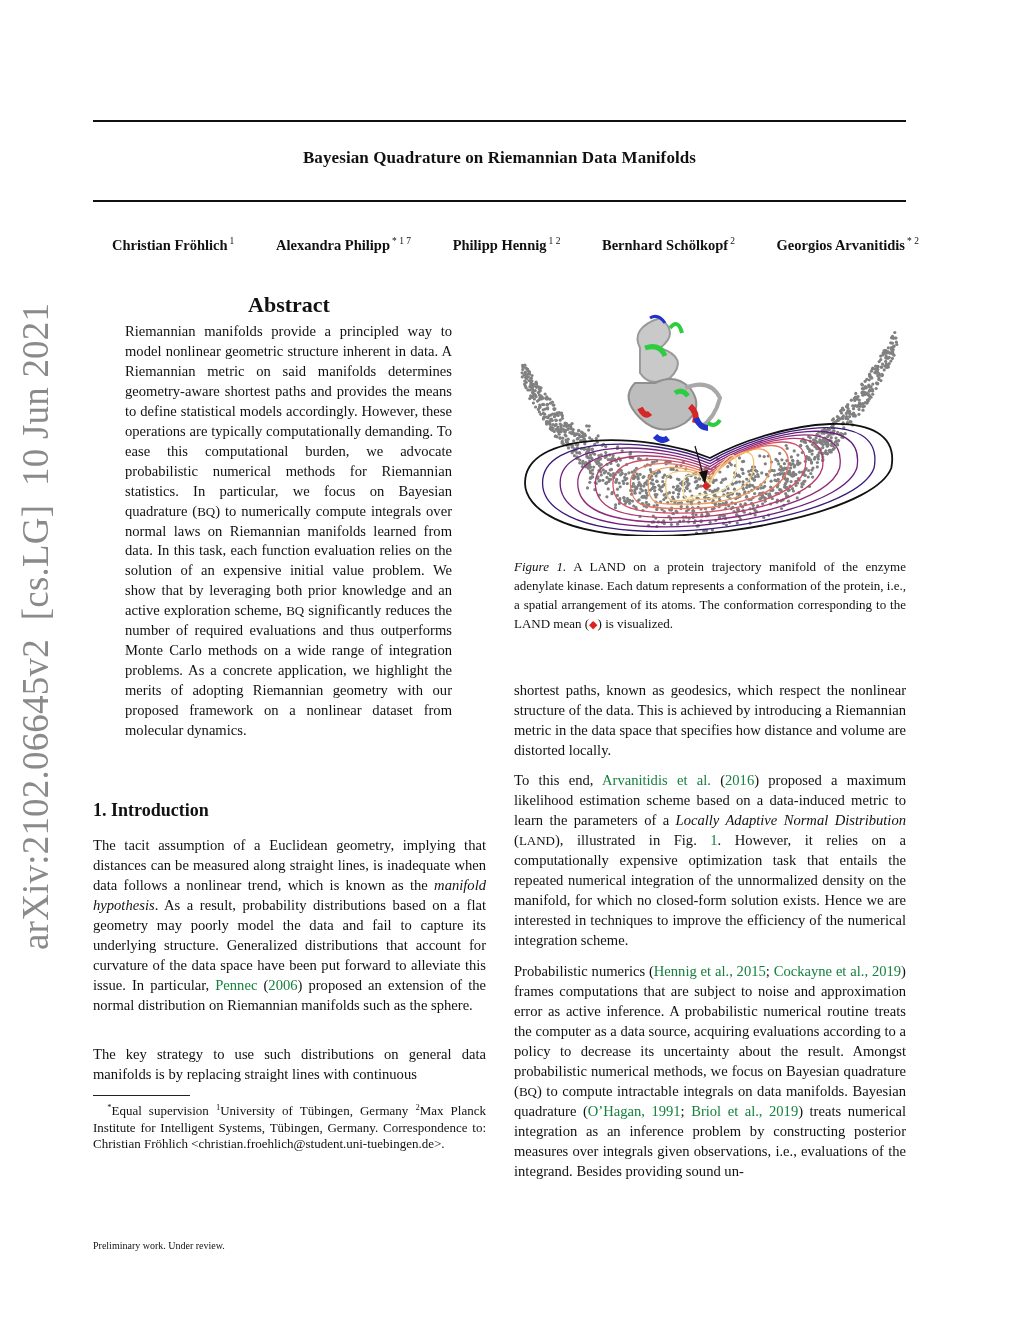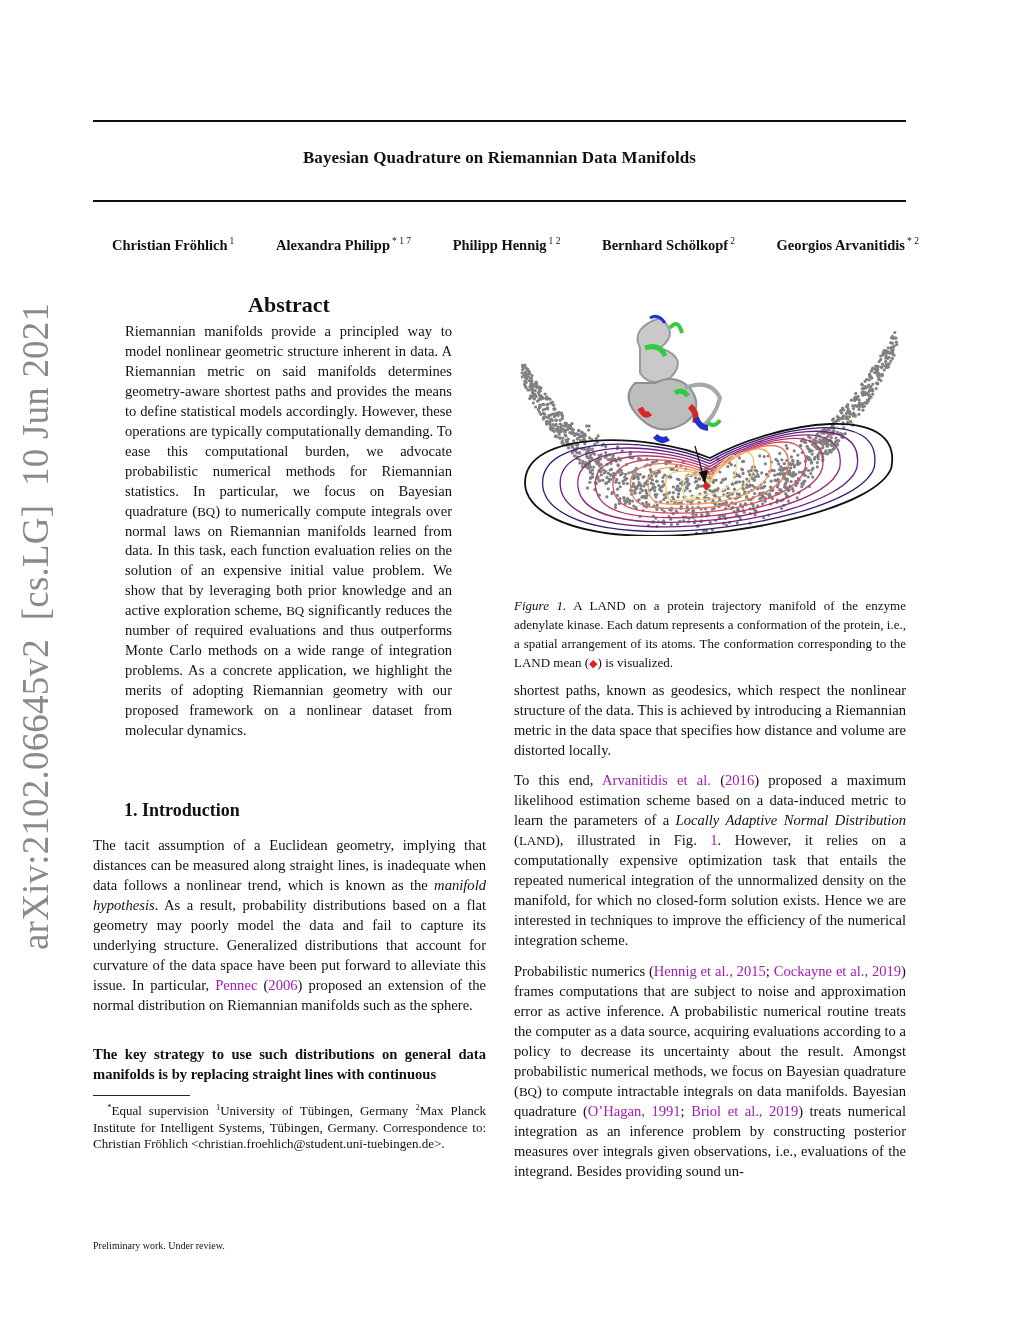--- a/index.html
+++ b/index.html
@@ -22,35 +22,35 @@
   .authors sup { font-weight: normal; font-size: 9.5px; vertical-align: 6px; margin-left: 2px; }
   .arxiv {
     position: absolute; left: 14px; top: 950px; transform-origin: 0 0; transform: rotate(-90deg);
     font-size: 37px; color: #8a8a8a; white-space: pre; letter-spacing: 0.2px;
   }
   .col { position: absolute; font-size: 14.6px; line-height: 19.95px; }
   .justify { text-align: justify; text-align-last: auto; }
   .abs-heading { position: absolute; top: 292px; left: 125px; width: 328px; text-align: center; font-size: 22px; font-weight: bold; }
   #abstract { top: 322px; left: 125px; width: 327px; }
   .sc { font-variant: small-caps; font-size: 13px; }
-  .sec-heading { position: absolute; top: 800px; left: 93px; font-size: 18px; font-weight: bold; margin-left: 31px; }
+  .sec-heading { position: absolute; top: 800px; left: 93px; font-size: 18px; font-weight: bold; }
   #intro-p1 { top: 836px; left: 93px; width: 393px; }
-  #intro-p2 { top: 1045px; left: 93px; width: 393px; font-weight: bold; }
+  #intro-p2 { top: 1045px; left: 93px; width: 393px; }
   .fn-rule { position: absolute; top: 1095px; left: 93px; width: 97px; height: 1px; background: #222; }
   #footnote { top: 1099px; left: 93px; width: 393px; font-size: 13px; line-height: 16.6px; font-family: Liberation Serif, serif; }
   #footnote sup { font-size: 8.5px; vertical-align: 5px; }
   #prelim { top: 1238px; left: 93px; font-size: 10px; line-height: 16px; }
   .figure { position: absolute; top: 288px; left: 510px; width: 400px; height: 248px; }
-  #caption { top: 596px; left: 514px; width: 392px; font-size: 13px; line-height: 19px; }
+  #caption { top: 557px; left: 514px; width: 392px; font-size: 13px; line-height: 19px; }
   #caption .fig-label { font-style: italic; }
   .diamond { color: #e0201a; font-size: 11px; }
   #right-p1 { top: 681px; left: 514px; width: 392px; }
   #right-p2 { top: 771px; left: 514px; width: 392px; }
   #right-p3 { top: 962px; left: 514px; width: 392px; }
-  .cite { color: #a21caf; }
+  .cite { color: #15803d; }
   .it { font-style: italic; }
 </style>
 </head>
 <body>
 
 <div class="rule" id="rule-top"></div>
 <div class="title">Bayesian Quadrature on Riemannian Data Manifolds</div>
 <div class="rule" id="rule-bottom"></div>
 
 <div class="authors">

